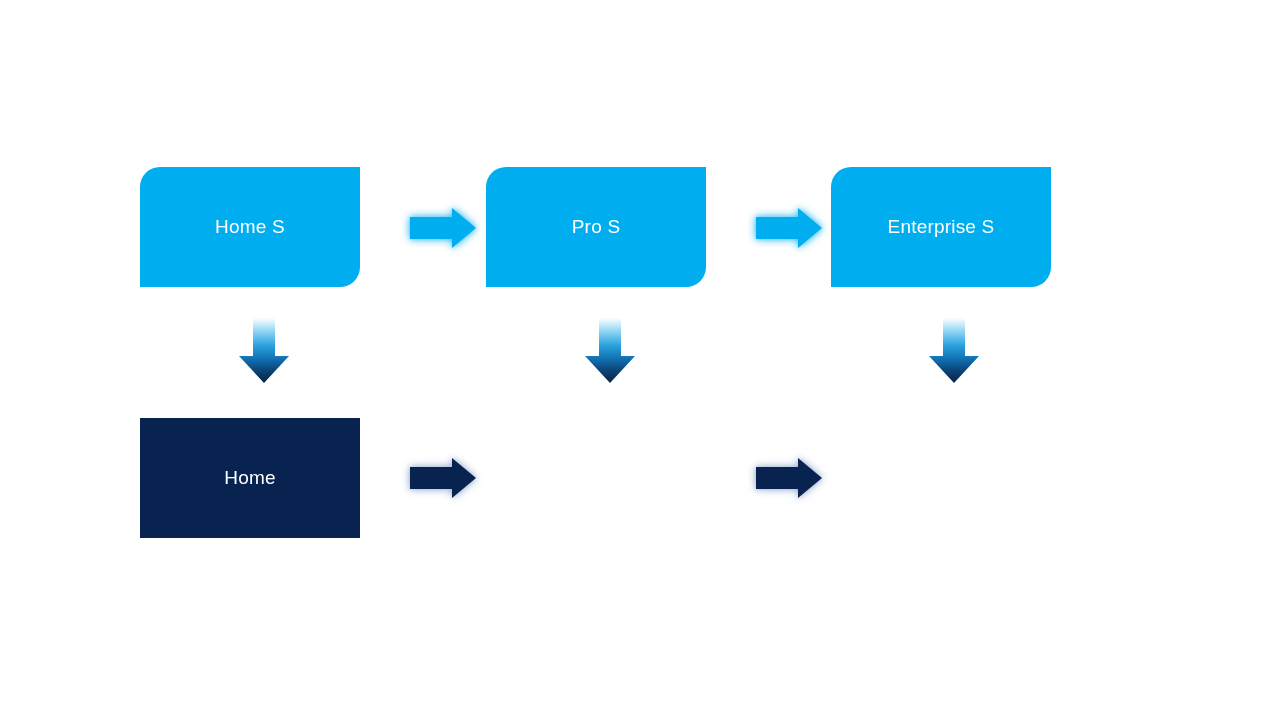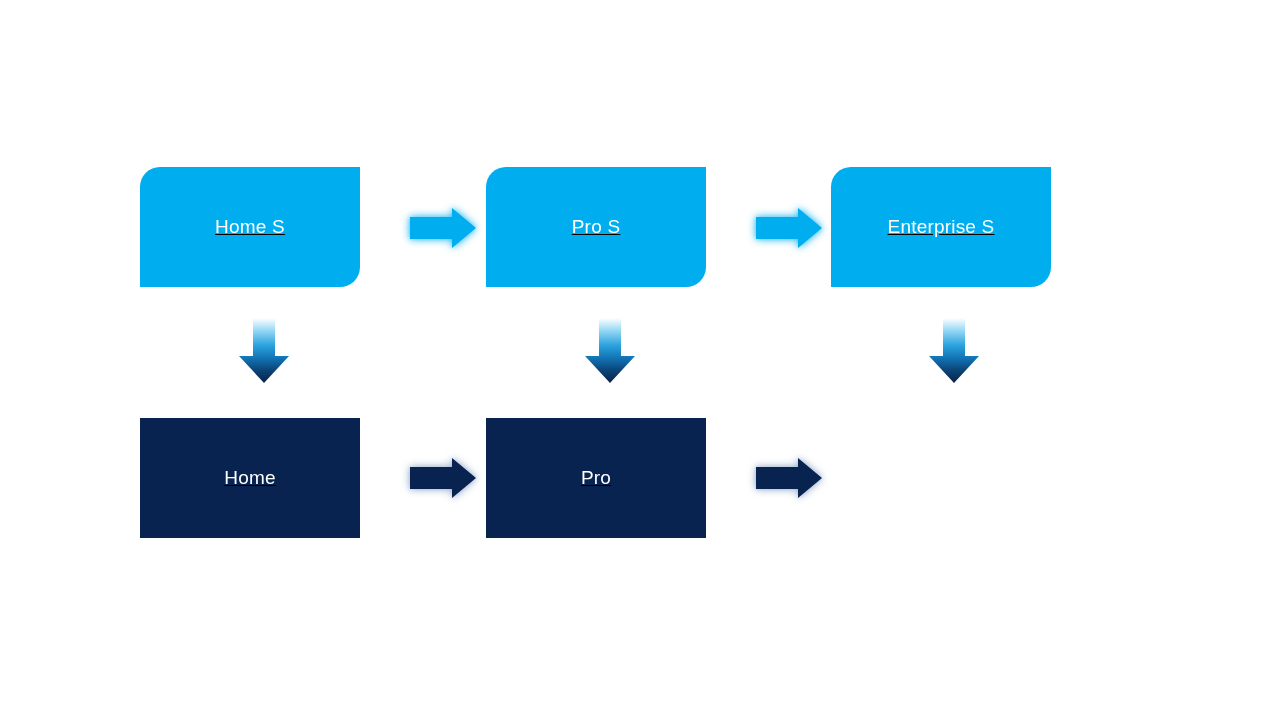--- a/index.html
+++ b/index.html
@@ -15,21 +15,20 @@
     background: var(--background, #ffffff);
     overflow: hidden;
   }
   .box {
     position: absolute;
     width: 220px;
     height: 120px;
     display: flex;
     align-items: center;
     justify-content: center;
-    text-decoration: underline;
   }
   .box-label {
     color: var(--box-text, #ffffff);
     font-size: 19px;
     font-weight: 400;
     letter-spacing: 0.2px;
     text-align: center;
     line-height: 1.2;
   }
   .top-box {
@@ -105,23 +104,20 @@
   <div class="box top-box col-1">
     <span class="box-label">Pro S</span>
   </div>
   <div class="box bottom-box col-0">
     <span class="box-label">Home</span>
   </div>
 
   <div class="box top-box col-2">
     <span class="box-label">Enterprise S</span>
   </div>
-  <div class="box bottom-box col-1">
-    <span class="box-label">Pro</span>
-  </div>
 
   <svg class="arrow right-arrow-light row-top-arrow gap-0" width="66" height="40" viewBox="0 0 66 40">
     <path d="M0 9 H42 V0 L66 20 L42 40 V31 H0 Z"></path>
   </svg>
   <svg class="arrow right-arrow-light row-top-arrow gap-1" width="66" height="40" viewBox="0 0 66 40">
     <path d="M0 9 H42 V0 L66 20 L42 40 V31 H0 Z"></path>
   </svg>
 
   <svg class="arrow right-arrow-dark row-bottom-arrow gap-0" width="66" height="40" viewBox="0 0 66 40">
     <path d="M0 9 H42 V0 L66 20 L42 40 V31 H0 Z"></path>

